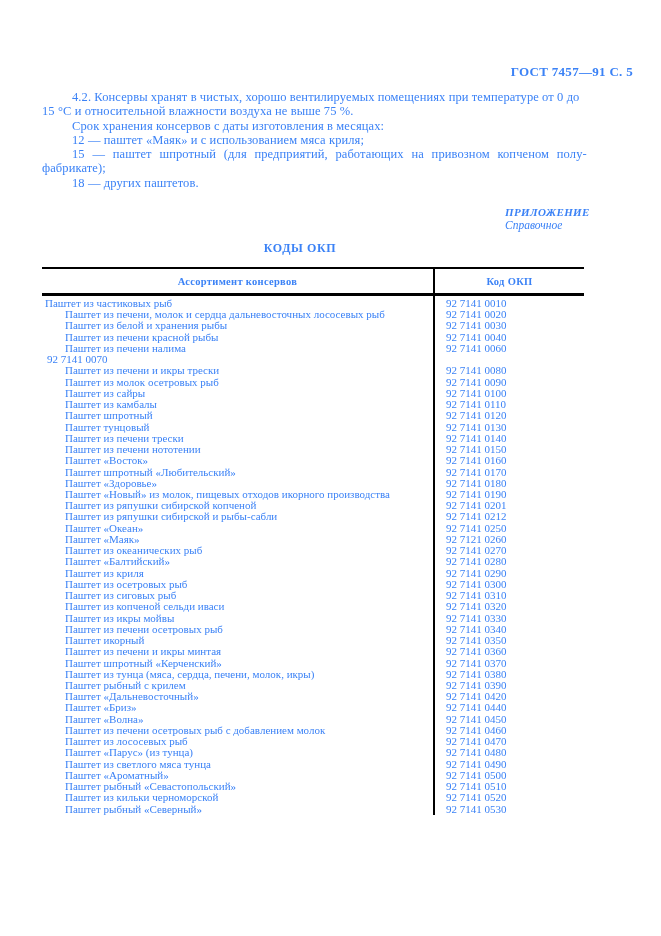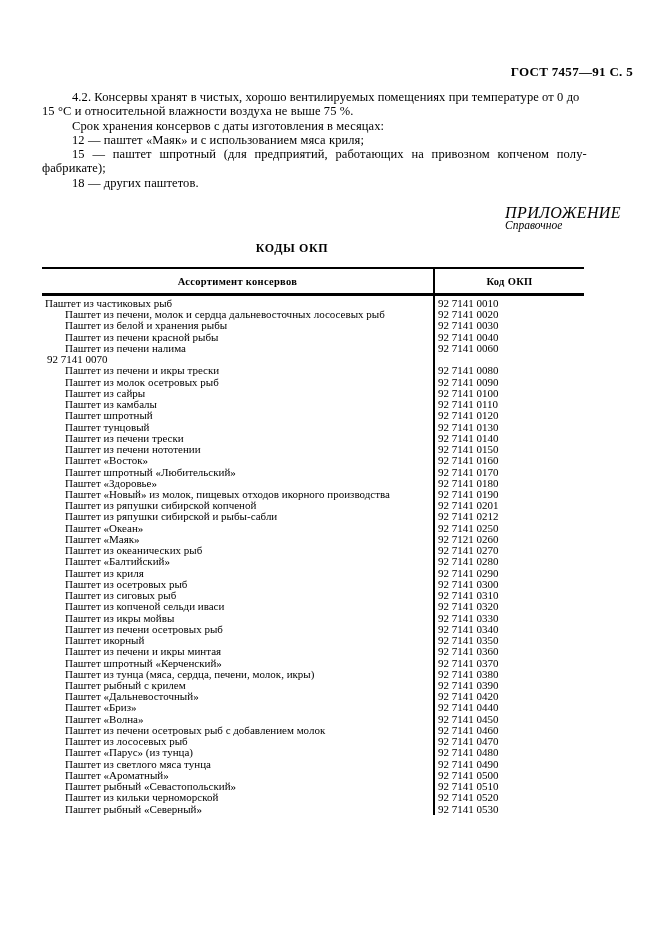--- a/index.html
+++ b/index.html
@@ -3,21 +3,21 @@
 <meta charset="utf-8">
 <style>
   html, body { margin: 0; padding: 0; }
   body { background: #888; }
   .page {
     position: relative;
     width: 661px;
     height: 936px;
     margin: 0 auto;
     background: #ffffff;
-    color: #000000;
+    color: #3b82f6;
     font-family: "Liberation Serif", "DejaVu Serif", serif;
     overflow: hidden;
   }
   .page-header {
     position: absolute;
     top: 64px;
     right: 28px;
     font-size: 13px;
     font-weight: bold;
     letter-spacing: 0.3px;
@@ -36,26 +36,26 @@
   .intro .line.indent { padding-left: 30px; }
   .intro .line.spread { word-spacing: 4.5px; }
   .annex {
     position: absolute;
     top: 206px;
     left: 505px;
     font-style: italic;
     line-height: 13px;
     white-space: nowrap;
   }
-  .annex .annex-label { font-weight: normal; font-size: 16px; letter-spacing: 0.4px; }
+  .annex .annex-label { font-weight: bold; font-size: 11px; letter-spacing: 0.4px; }
   .annex .annex-sublabel { font-size: 11.5px; }
   .doc-title {
     position: absolute;
     top: 241px;
-    left: 42px;
+    left: 50px;
     width: 500px;
     text-align: center;
     font-size: 12px;
     font-weight: bold;
     letter-spacing: 0.6px;
   }
   .okp-table {
     position: absolute;
     top: 267px;
     left: 42px;
@@ -92,20 +92,21 @@
     top: 0;
     bottom: 0;
     width: 2px;
     background: #000;
   }
   .okp-row {
     display: flex;
     font-size: 11px;
     line-height: 11.23px;
     white-space: nowrap;
+    gap: 8px;
   }
   .okp-row .cell-name {
     width: 391px;
     box-sizing: border-box;
     padding-left: 23px;
     overflow: hidden;
   }
   .okp-row.no-indent .cell-name { padding-left: 3px; }
   .okp-row .cell-code {
     flex: 1;

